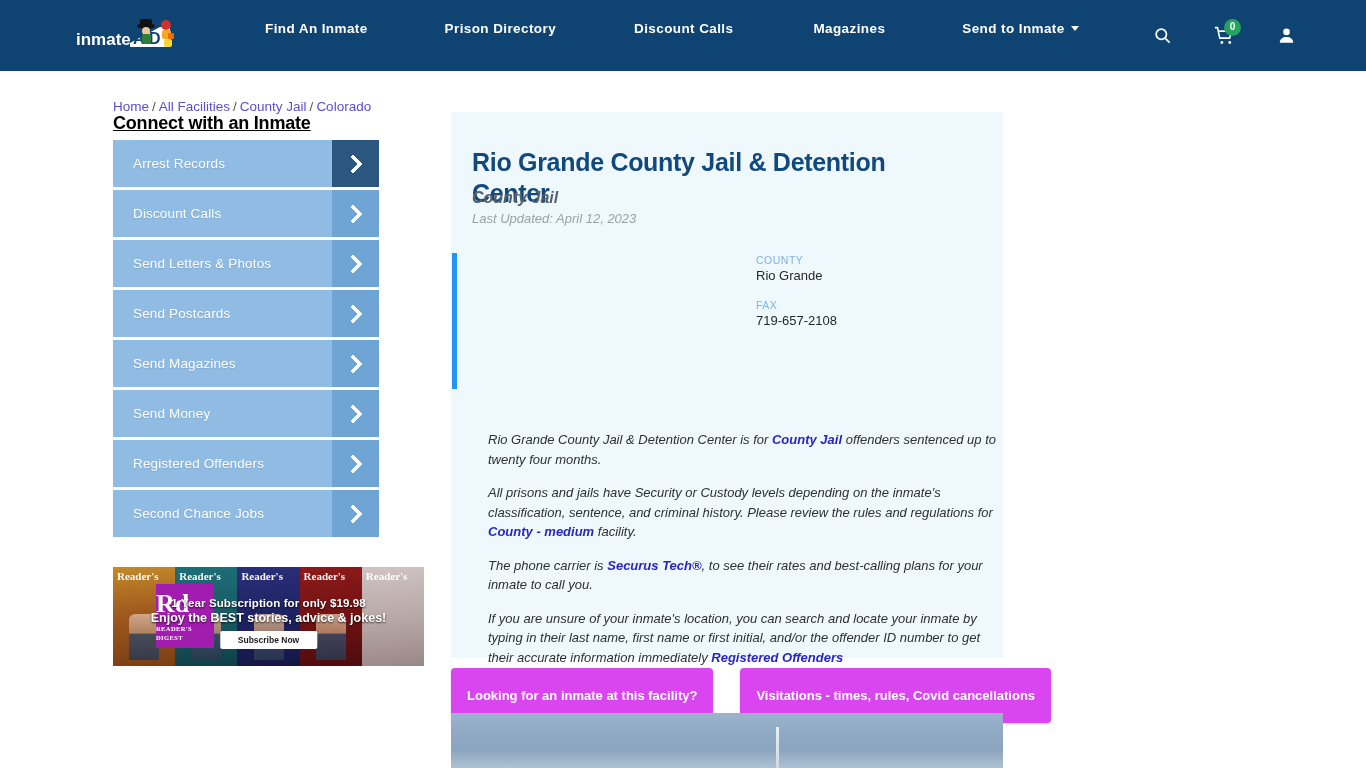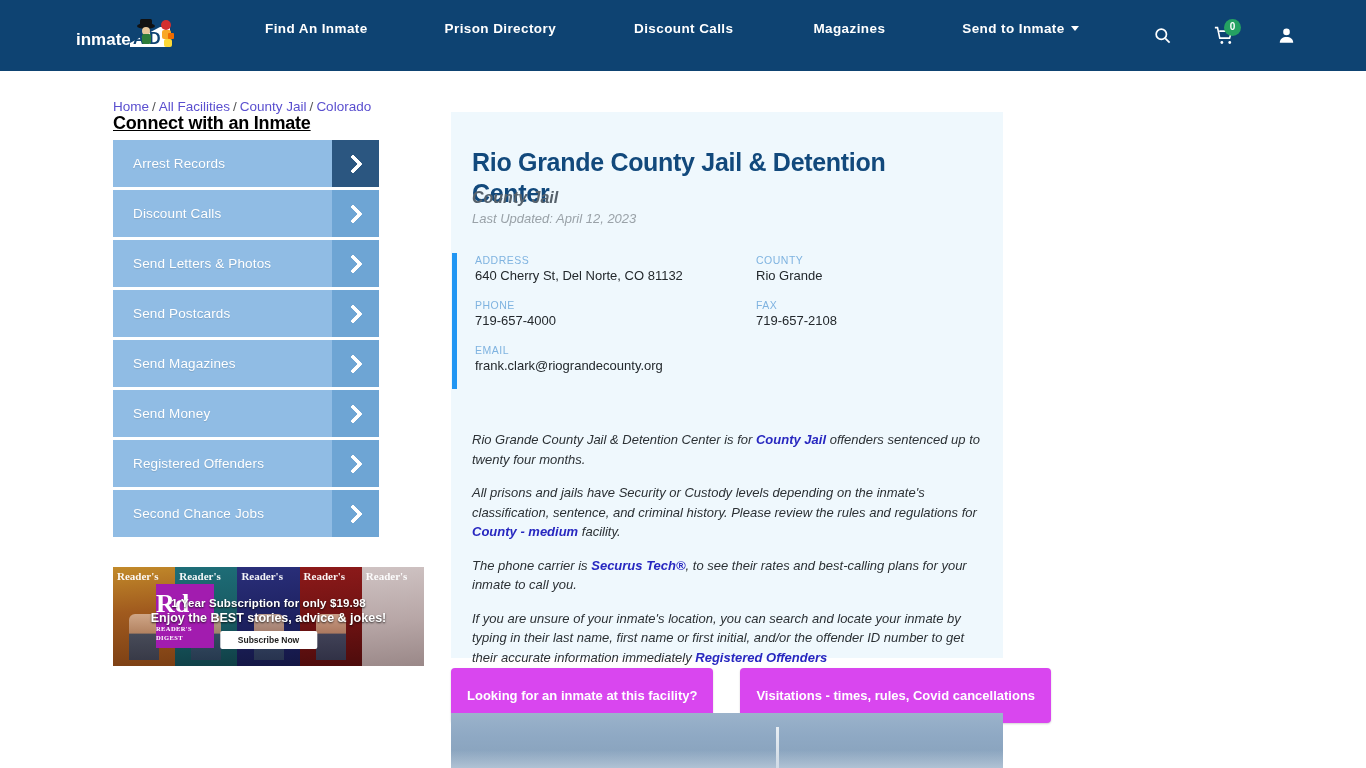--- a/index.html
+++ b/index.html
@@ -239,21 +239,21 @@
     letter-spacing: .5px;
     line-height: 14px;
   }
   .fld-value {
     font-size: 13px;
     color: #23282c;
     line-height: 18px;
   }
 
   .paras {
-    position: absolute; left: 21px; top: 305px;
+    position: absolute; left: 37px; top: 305px;
     width: 512px;
   }
   .para {
     font-size: 13px; font-style: italic;
     color: #2b3034;
     line-height: 19.5px;
     margin-bottom: 14px;
   }
   .para:last-child { margin-bottom: 0; }
   .para a {
@@ -448,34 +448,20 @@
 
 <div class="card">
 
   <div class="card-title">Rio Grande County Jail &amp; Detention Center</div>
   <div class="card-sub">County Jail</div>
   <div class="card-updated">Last Updated: April 12, 2023</div>
 
   <div class="info-block">
     <div class="info-bar"></div>
 
-    <div class="info-col col-a">
-      <div class="fld">
-        <div class="fld-label">ADDRESS</div>
-        <div class="fld-value">640 Cherry St, Del Norte, CO 81132</div>
-      </div>
-      <div class="fld">
-        <div class="fld-label">PHONE</div>
-        <div class="fld-value">719-657-4000</div>
-      </div>
-      <div class="fld">
-        <div class="fld-label">EMAIL</div>
-        <div class="fld-value">frank.clark@riograndecounty.org</div>
-      </div>
-    </div>
 
     <div class="info-col col-b">
       <div class="fld">
         <div class="fld-label">COUNTY</div>
         <div class="fld-value">Rio Grande</div>
       </div>
       <div class="fld">
         <div class="fld-label">FAX</div>
         <div class="fld-value">719-657-2108</div>
       </div>

